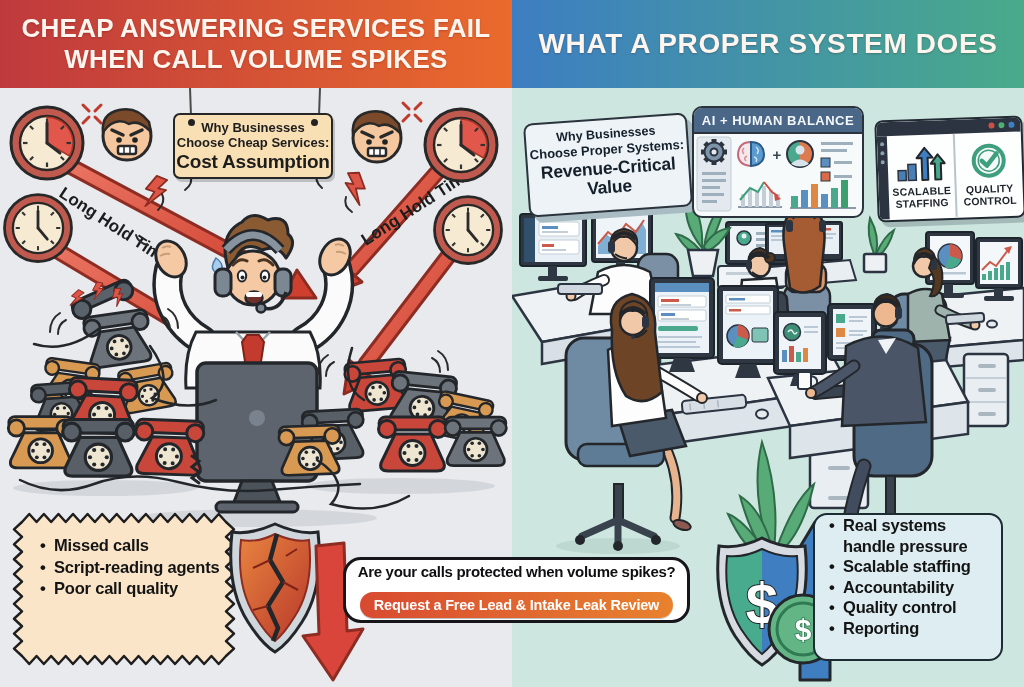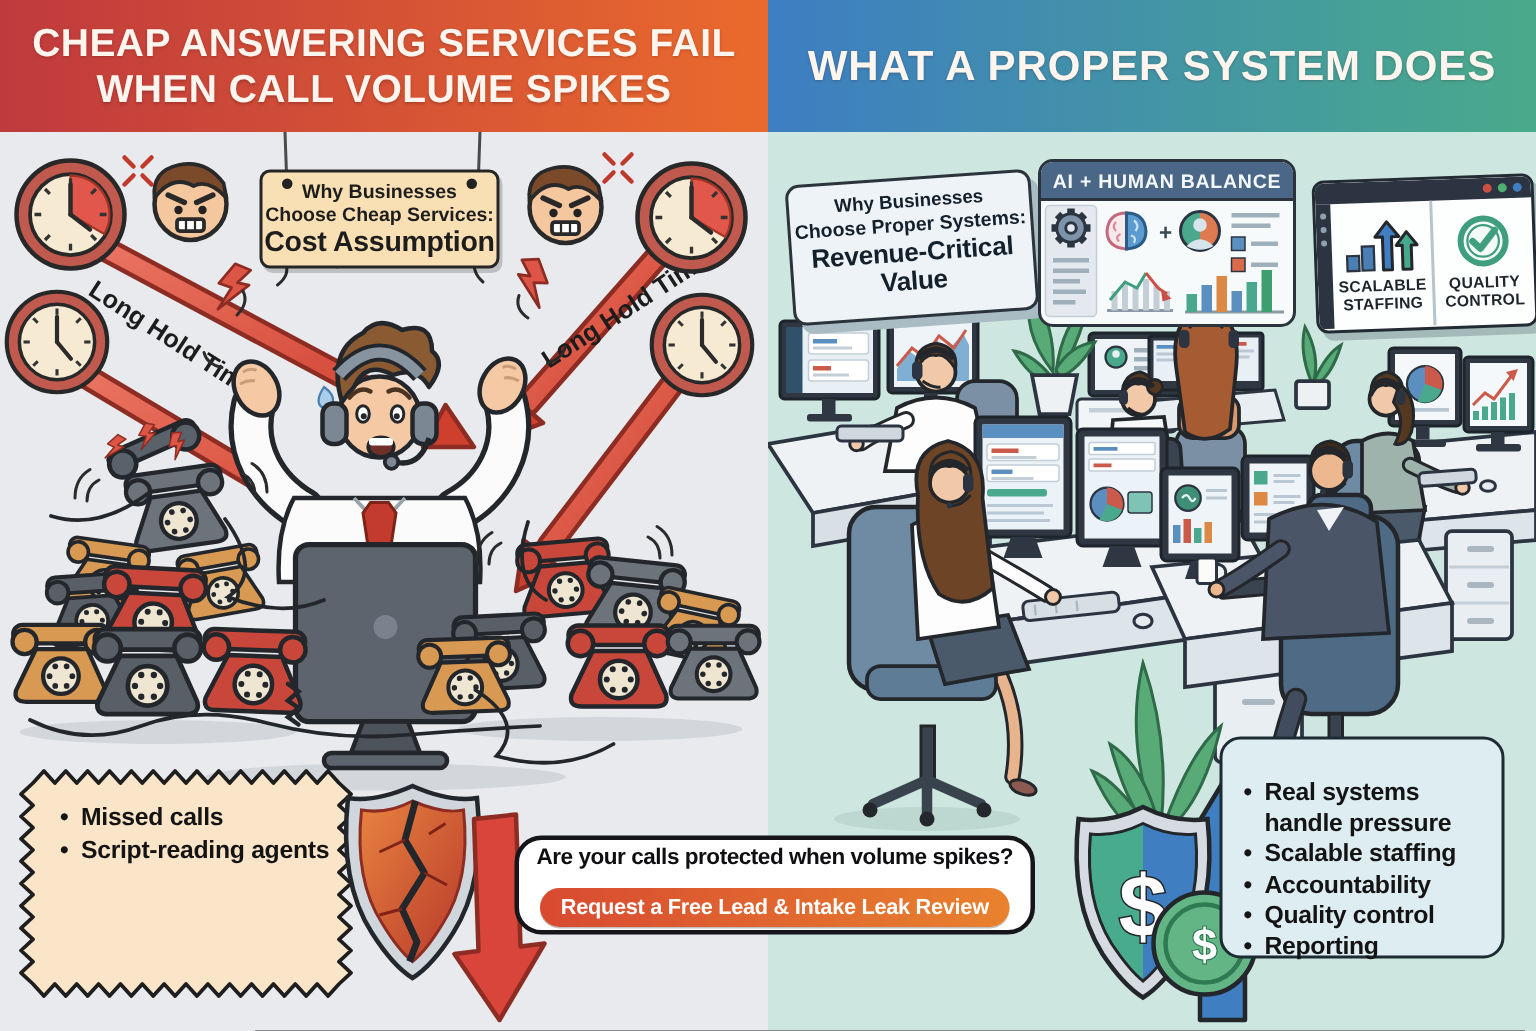--- a/index.html
+++ b/index.html
@@ -52,22 +52,22 @@
   .scr-strip i{width:4px;height:4px;border-radius:50%;background:#8fa0ad;display:block;}
   .cell{flex:1;display:flex;flex-direction:column;align-items:center;justify-content:center;gap:3px;}
   .cell+.cell{border-left:2px solid #b8c4cc;}
   .cell-label{font-size:10.5px;font-weight:800;text-align:center;line-height:12px;color:#1d242b;
               letter-spacing:.2px;width:64px;}
   
   .plist{position:absolute;left:40px;top:447px;width:182px;margin:0;padding:0;list-style:none;
          color:#141414;font-size:16.5px;font-weight:700;line-height:21.5px;letter-spacing:-.2px;}
   .plist li,.blist li{padding-left:14px;}
   .plist li::before,.blist li::before{content:"•";display:inline-block;width:14px;margin-left:-14px;}
-  .blist-box{position:absolute;left:301px;top:403px;width:190px;height:148px;background:#ddedf1;
-             border:2.5px solid #1d2b33;border-radius:14px;box-sizing:border-box;padding:25px 6px 0 14px;}
+  .blist-box{position:absolute;left:301px;top:425px;width:190px;height:148px;background:#ddedf1;
+             border:2.5px solid #1d2b33;border-radius:14px;box-sizing:border-box;padding:0 6px 0 14px;}
   .blist{margin:0;padding:0;list-style:none;color:#141414;font-size:16.5px;font-weight:700;
          line-height:20.5px;letter-spacing:-.2px;}
   
   .cta{position:absolute;left:343px;top:557px;width:347px;height:66px;background:#fff;
        border:3px solid #15151a;border-radius:18px;box-sizing:border-box;display:flex;
        flex-direction:column;align-items:center;justify-content:center;gap:12px;z-index:5;}
   .cta-q{font-size:15px;font-weight:700;color:#0f0f12;white-space:nowrap;letter-spacing:-.3px;}
   .cta-btn{font-family:"Liberation Sans",sans-serif;font-size:14.5px;font-weight:700;color:#fff;
            background:linear-gradient(90deg,#d84a31,#e8822e);border:none;border-radius:999px;
            padding:5px 14px;white-space:nowrap;letter-spacing:-.2px;cursor:pointer;
@@ -318,20 +318,21 @@
       <span class="pin a"></span>
       <span class="pin b"></span>
       <div class="s1">Why Businesses</div>
       <div class="s2">Choose Cheap Services:</div>
       <div class="s3">Cost Assumption</div>
     </div>
 
     <ul class="plist">
       <li>Missed calls</li>
       <li>Script-reading agents</li>
+      <li>Poor call quality</li>
     </ul>
   </div>
 
   <div class="panel panel-r">
     <svg class="scene" viewBox="0 0 512 599">
       <defs>
         <linearGradient id="gSR" x1="0" y1="0" x2="1" y2="0">
           <stop offset="0" stop-color="#49ab8e"></stop>
             <stop offset="0.5" stop-color="#49ab8e"></stop>
           <stop offset="0.5" stop-color="#3f7fc1"></stop>

